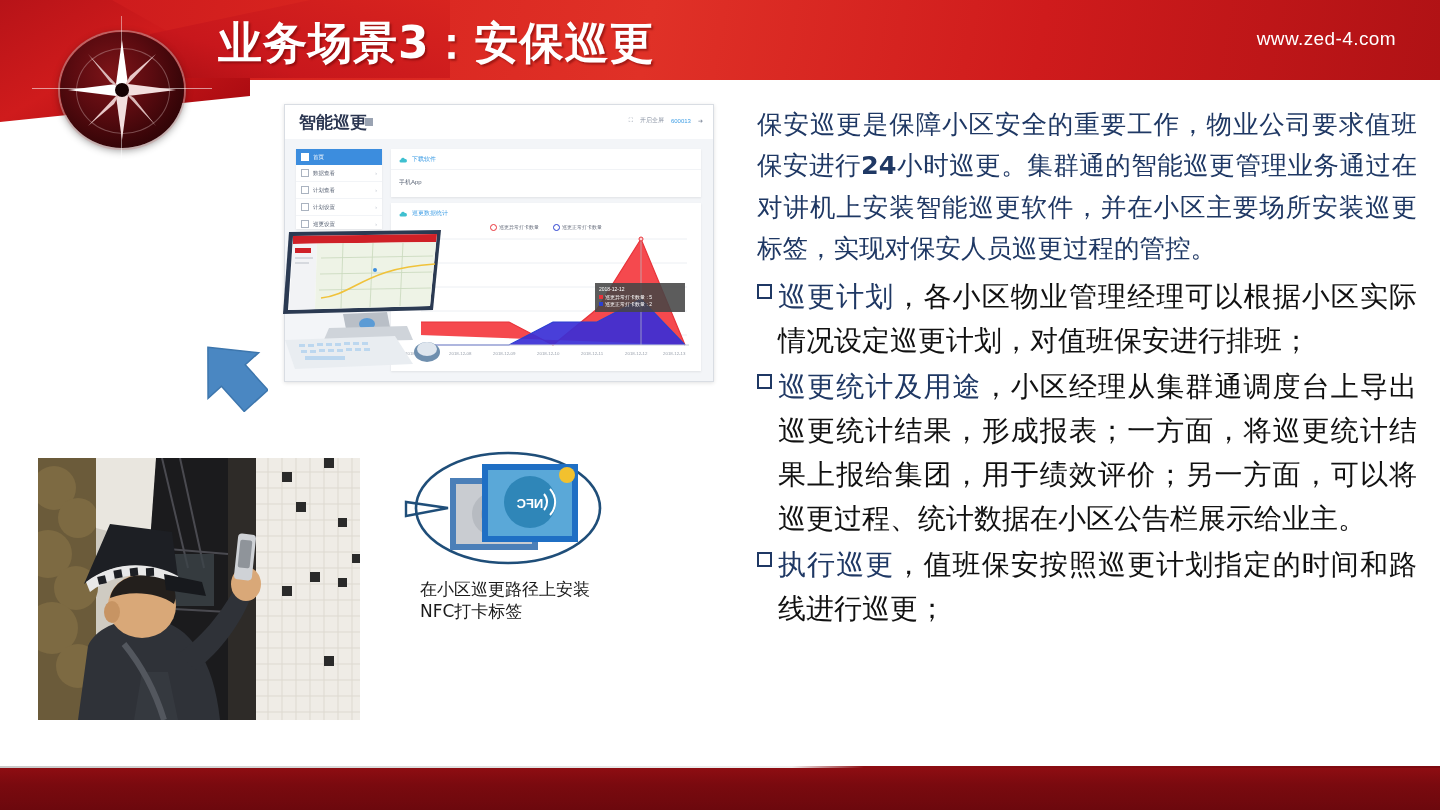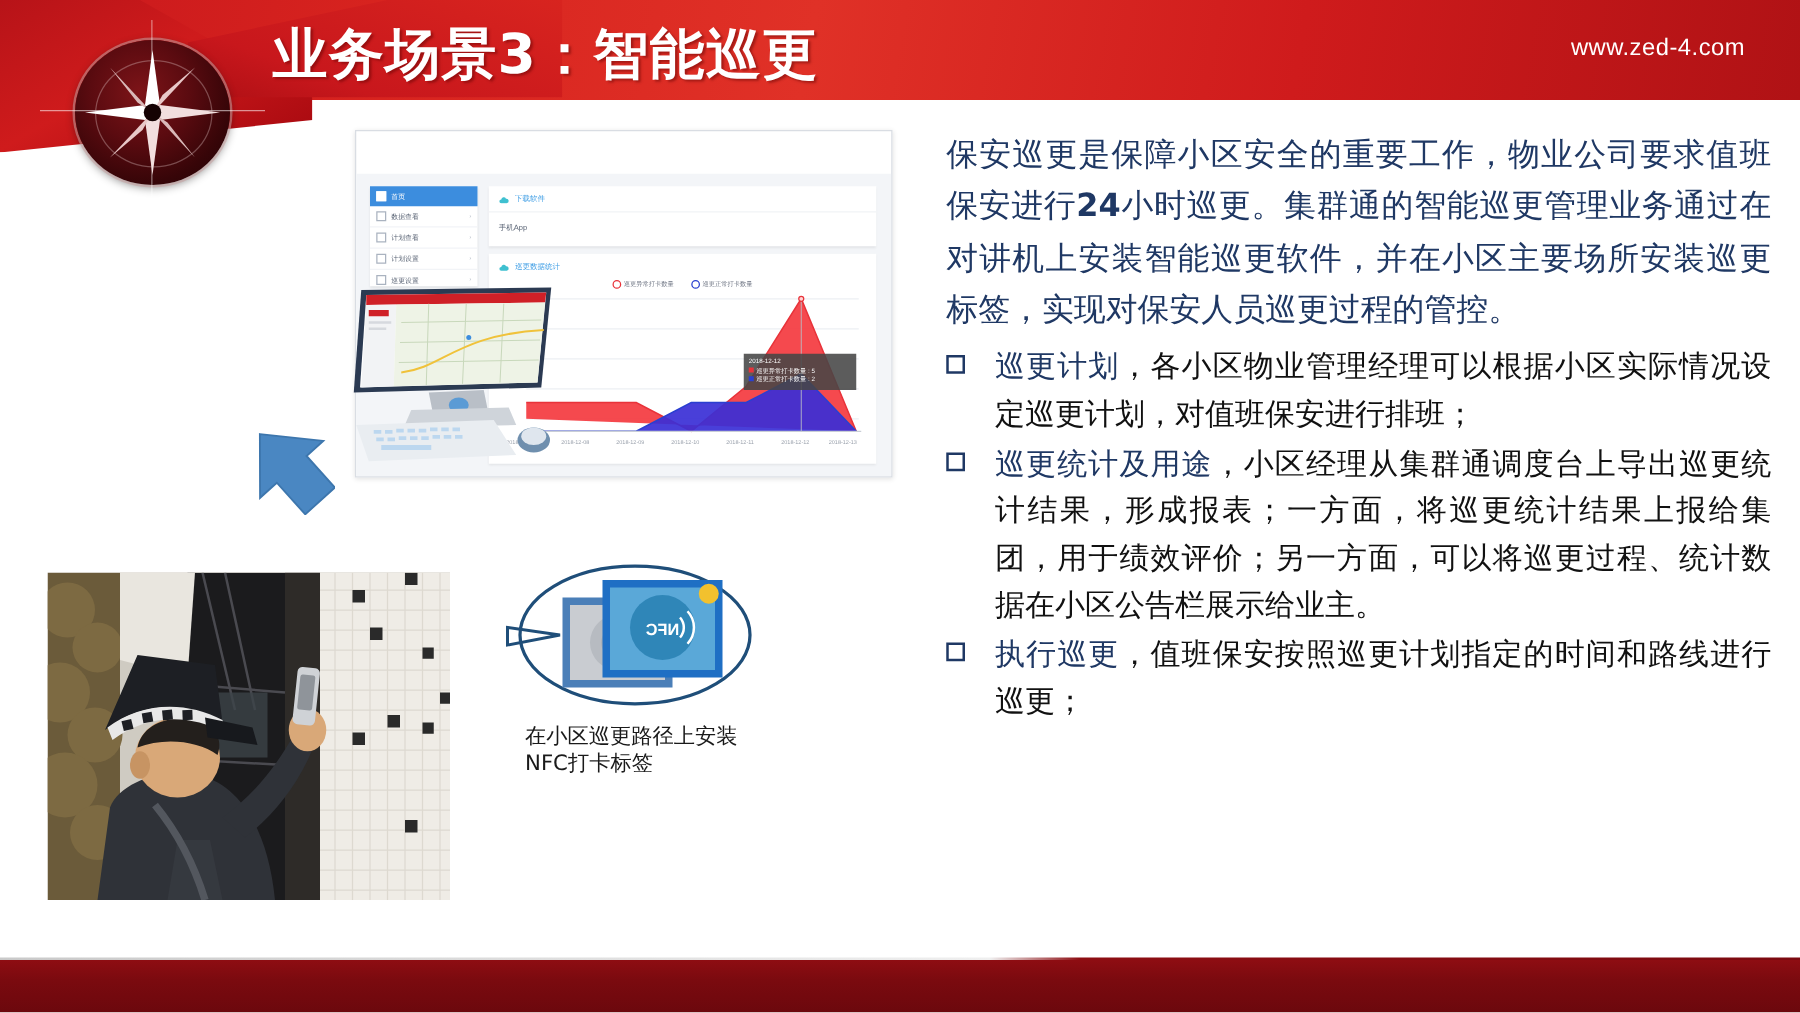--- a/index.html
+++ b/index.html
@@ -158,21 +158,21 @@
     font-family:"DejaVu Sans","Liberation Serif",serif;
   }
   .rintro{
     font-size:25.5px;line-height:1.62;color:#1f3864;text-align:justify;
     font-family:"DejaVu Sans",sans-serif;
     margin-top:12px;
   }
   .rintro b{font-weight:bold;}
   .blist{margin-top:6px;}
   .bitem{
-    display:flex;gap:24px;margin-bottom:2px;font-size:24px;line-height:1.57;
+    display:flex;gap:6px;margin-bottom:2px;font-size:28px;line-height:1.57;
     font-family:"DejaVu Sans",sans-serif;
   }
   .bsq{
     flex:0 0 auto;width:15px;height:15px;border:2.5px solid #1f3864;margin-top:9px;
     box-sizing:border-box;
   }
   .btxt{flex:1 1 auto;color:#111111;text-align:justify;}
   .bhead{color:#1f3864;}
 </style>
 </head>
@@ -194,25 +194,35 @@
       <polygon points="16,64 64,58 70,64 64,70" fill="#ffffff"></polygon>
       <polygon points="124,64 76,58 70,64 76,70" fill="#f2dede"></polygon>
       <polygon points="104,28 76,58 70,64 78,50" fill="#e8c8c8"></polygon>
       <polygon points="36,100 64,70 70,64 62,78" fill="#e8c8c8"></polygon>
       <polygon points="104,100 76,70 70,64 82,72" fill="#d9b8b8"></polygon>
       <polygon points="36,28 64,58 70,64 58,56" fill="#d9b8b8"></polygon>
       <circle cx="70" cy="64" r="7" fill="#150203"></circle>
     </svg>
   </div>
 
-  <div class="hdr-title">业务场景3：智能巡更</div>
+  <div class="hdr-title">业务场景3：安保巡更</div>
   <div class="hdr-url">www.zed-4.com</div>
 </div>
 
 <div class="dash">
+  <div class="dash-top">
+    <div class="dash-logo">智能巡更</div>
+    <div class="dash-logo-box"></div>
+    <div class="dash-top-right">
+      <span>⛶</span>
+      <span>开启全屏</span>
+      <span class="acct">600013</span>
+      <span>➜</span>
+    </div>
+  </div>
 
   <div class="dash-body">
 
     <div class="dash-side">
       <div class="side-item active">
         <span class="side-ico"></span>
         <span>首页</span>
       </div>
       <div class="side-item">
         <span class="side-ico"></span>

